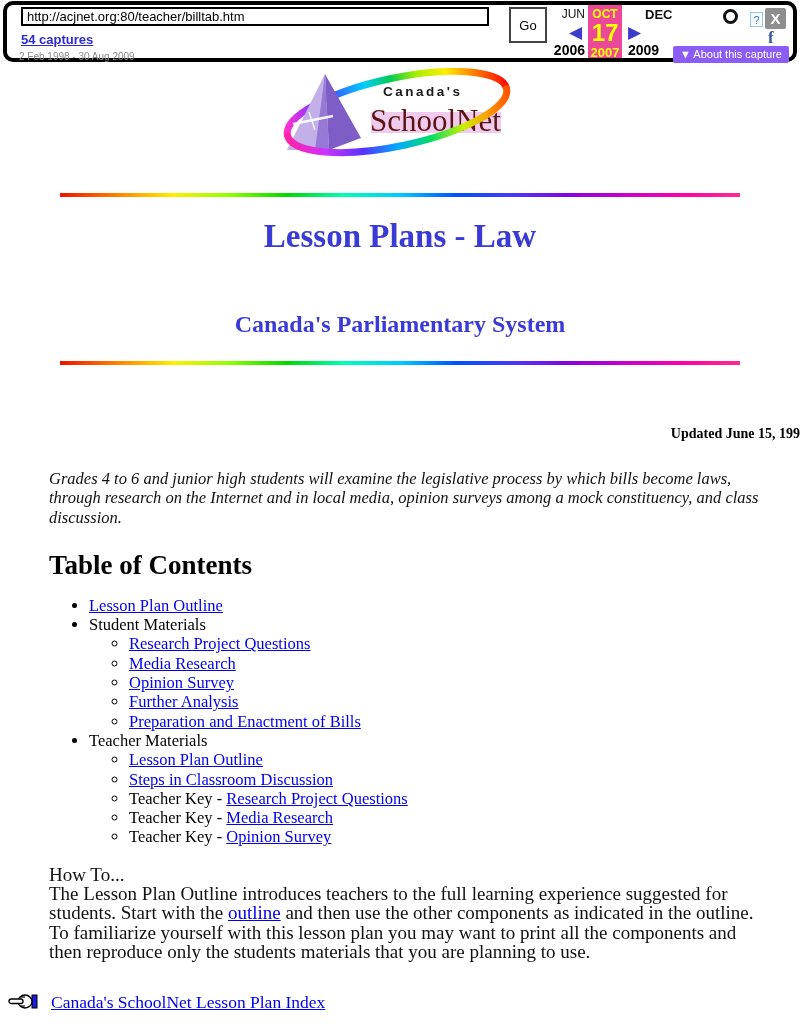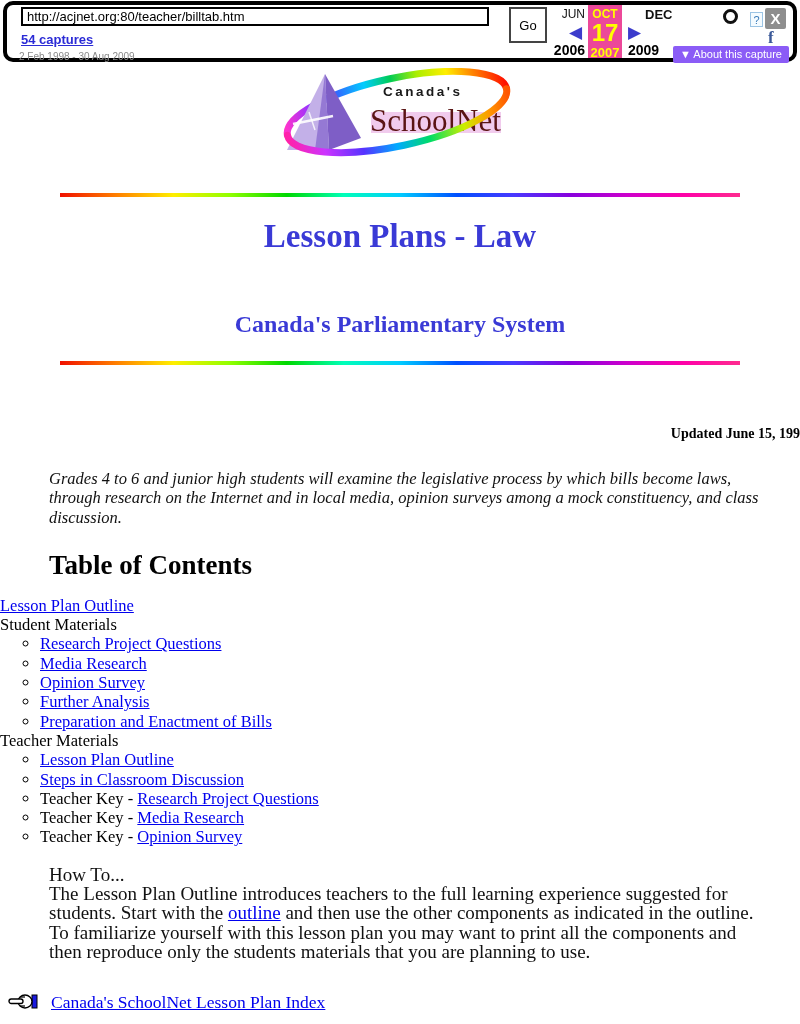--- a/index.html
+++ b/index.html
@@ -57,21 +57,21 @@
   h2.subtitle { margin-top:26px; text-align:center; font-size:24px; line-height:29px;
                 font-weight:bold; }
 
   .updated { margin-top:61px; text-align:right; font-size:14px; font-weight:bold;
              white-space:nowrap; }
 
   .intro { margin:27px 38px 0 49px; font-size:16.5px; line-height:19.3px; color:#111;font-style:italic; }
 
   h2.toc-title { margin:23px 0 0 49px; font-size:27px; font-weight:bold; color:#000; }
 
-  ul.toc { margin:15px 0 0 0; font-size:16.5px; line-height:19.3px;
+  ul.toc { margin:15px 0 0 0; padding-left:89px; font-size:16.5px; line-height:19.3px;
            list-style:disc; }
   ul.toc ul { padding-left:40px; margin:0; list-style:circle; }
   a.lnk { color:#0000ee; text-decoration:underline; cursor:pointer; }
 
   .howto { margin:18px 38px 0 49px; font-size:19px; line-height:19.3px;
            font-weight:normal; color:#111; }
 
   .footer { margin:31px 0 0 8px; font-size:17.5px; }
   .footer a.lnk { margin-left:13px;text-align:center; }
   .hand { vertical-align:-2px; }

